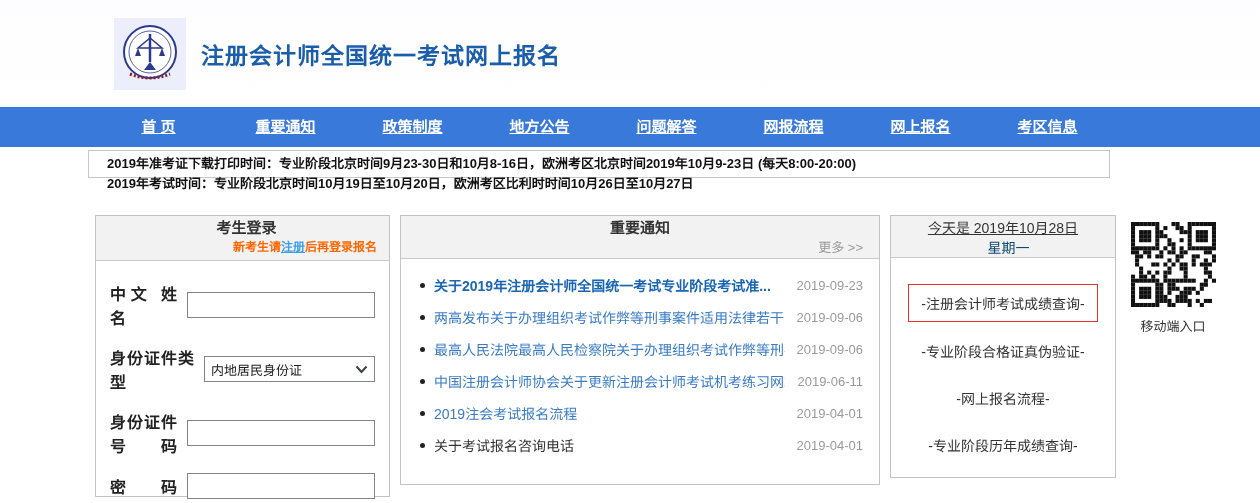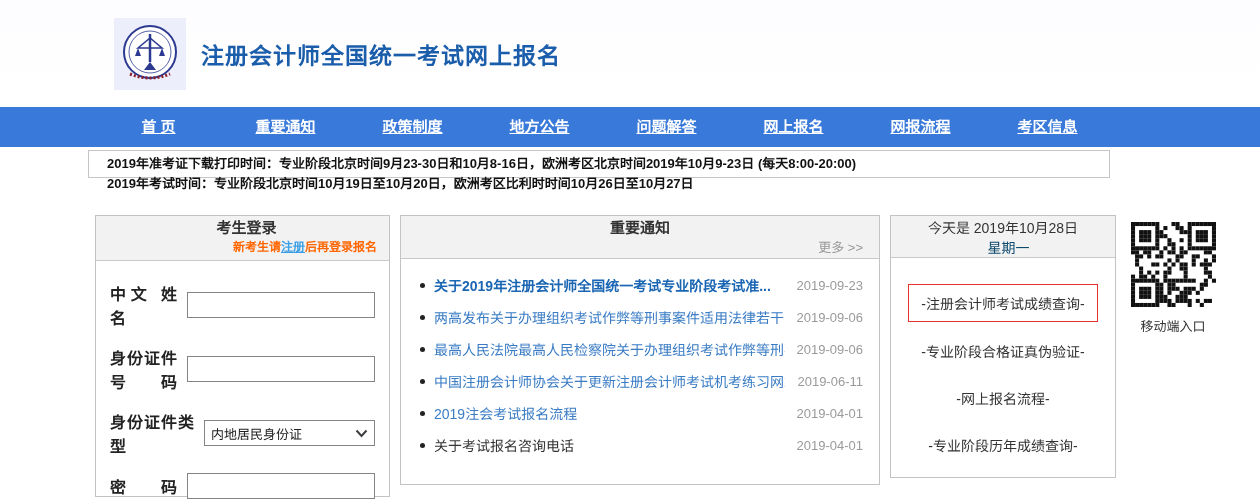--- a/index.html
+++ b/index.html
@@ -61,21 +61,21 @@
   .bullet { width:5px; height:5px; border-radius:50%; background:#222; margin-right:9px; flex:none; }
   .notice-link { flex:1; font-size:14px; color:#3a7cc4; white-space:nowrap; overflow:hidden;
                  cursor:pointer; }
   .notice-link.bold { font-weight:bold; color:#1a66b3; }
   .notice-link.dark { color:#333; }
   .notice-date { font-size:13px; color:#9a9a9a; margin-left:12px; flex:none; }
 
   
   .quick-panel { left:890px; top:215px; width:226px; height:263px; }
   .quick-panel .panel-hd { height:42px; justify-content:center; }
-  .today-text { font-size:14px; color:#333; }
+  .today-text { font-size:14px; color:#333;text-decoration:underline; }
   .today-week { font-size:14px; color:#0c4a6e; margin-left:11px; }
   .quick-body { display:flex; flex-direction:column; align-items:center; padding-top:26px; }
   .quick-link { font-size:14px; color:#333; cursor:pointer; margin-bottom:27px; }
   .quick-link.boxed { border:1px solid #e8312a; padding:8px 12px; margin-bottom:19px; }
 
   
   .qr-block { position:absolute; left:1128px; top:222px; width:90px; text-align:center; }
   .qr-code { width:85px; height:85px; margin:0 auto; background:#fff; }
   .qr-label { margin-top:9px; font-size:13px; color:#333; }
 </style>
@@ -101,55 +101,55 @@
     <div class="site-title">注册会计师全国统一考试网上报名</div>
   </div>
 
   <div class="nav-bar">
     <ul>
       <li>首 页</li>
       <li>重要通知</li>
       <li>政策制度</li>
       <li>地方公告</li>
       <li>问题解答</li>
+      <li>网报流程</li>
       <li>网上报名</li>
-      <li>网报流程</li>
       <li>考区信息</li>
     </ul>
   </div>
 
   <div class="announce">
     <div>2019年准考证下载打印时间：专业阶段北京时间9月23-30日和10月8-16日，欧洲考区北京时间2019年10月9-23日 (每天8:00-20:00)</div>
     <div>2019年考试时间：专业阶段北京时间10月19日至10月20日，欧洲考区比利时时间10月26日至10月27日</div>
   </div>
 
   <div class="panel login-panel">
     <div class="panel-hd">
       <span class="login-title">考生登录</span>
       <span class="login-hint"><span>新考生请</span><a>注册</a><span>后再登录报名</span></span>
     </div>
     <div class="login-form">
       <div class="form-row">
         <label>中文 姓名</label>
-        <input type="text" value="" style="">
-      </div>
-      <div class="form-row">
-        <label>身份证件号码</label>
         <input type="text" value="" style="">
       </div>
       <div class="form-row">
         <label>身份证件类型</label>
         <div class="fake-select">
           <span>内地居民身份证</span>
           <span class="chev">
             <svg width="13" height="9" viewBox="0 0 13 9">
                 <path d="M1.5 1.5 L6.5 7 L11.5 1.5" fill="none" stroke="#3c4043" stroke-width="2"></path>
               </svg>
           </span>
         </div>
+      </div>
+      <div class="form-row">
+        <label>身份证件号码</label>
+        <input type="text" value="" style="">
       </div>
       <div class="form-row">
         <label>密 码</label>
         <input type="password" value="" style="">
       </div>
       <div class="btn-row">
         <button class="login-btn">登录</button>
         <a class="reg">注册</a>
         <a class="forgot">忘记密码</a>
       </div>

